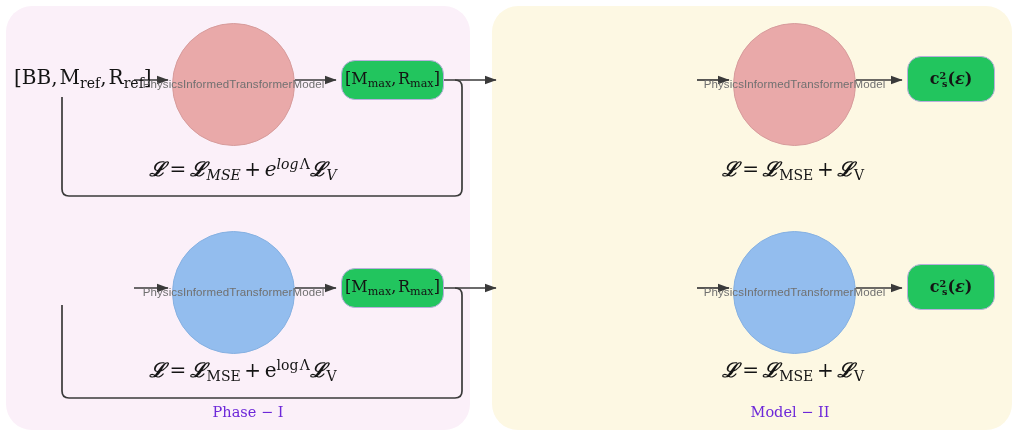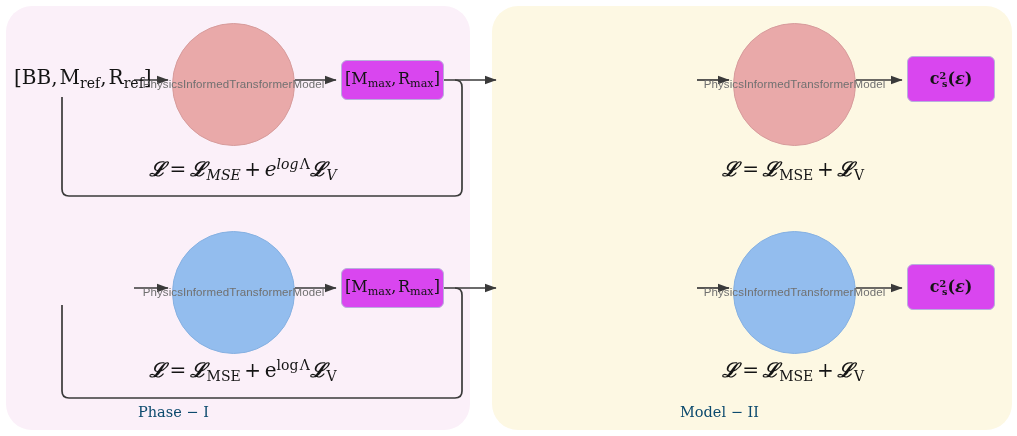--- a/index.html
+++ b/index.html
@@ -28,22 +28,22 @@
   .c-red{background:#e9a9a9;border:1px solid #d79c9c;}
   .c-blue{background:#93bdee;border:1px solid #86b1e2;}
 
   #circle-p1-bb  {left:172px;top:23px; width:121px;height:121px;}
   #circle-p1-fb  {left:172px;top:231px;width:121px;height:121px;}
   #circle-p2-bb  {left:733px;top:23px; width:121px;height:121px;}
   #circle-p2-fb  {left:733px;top:231px;width:121px;height:121px;}
 
   
   .obox{
-    position:absolute;background:#d946ef;border:1.4px solid #b9afdc;
-    border-radius:6px;display:flex;align-items:center;justify-content:center;
+    position:absolute;background:#22c55e;border:1.4px solid #b9afdc;
+    border-radius:14px;display:flex;align-items:center;justify-content:center;
     color:#1a1a1a;
   }
   #out-p1-bb{left:341px;top:60px; width:101px;height:38px;}
   #out-p1-fb{left:341px;top:268px;width:101px;height:38px;}
   #out-p2-bb{left:907px;top:56px; width:86px;height:44px;}
   #out-p2-fb{left:907px;top:264px;width:86px;height:44px;}
 
   
   .math{
     font-family:"DejaVu Serif","Liberation Serif",serif;
@@ -65,21 +65,21 @@
   
   .loss{position:absolute;font-size:20px;text-align:center;}
   #loss-p1-bb{left:118px;top:155px;width:250px;}
   #loss-p1-fb{left:118px;top:356px;width:250px;}
   #loss-p2-bb{left:668px;top:155px;width:250px;}
   #loss-p2-fb{left:668px;top:356px;width:250px;}
 
   
   .phase-label{
     position:absolute;font-family:"DejaVu Serif","Liberation Serif",serif;
-    font-size:14.5px;color:#0c4a6e;
+    font-size:14.5px;color:#6d28d9;text-align:center;
   }
   #phase1-label{left:138px;top:404px;width:220px;}
   #phase2-label{left:680px;top:404px;width:220px;}
 
   
   #out-p1-bb .math,#out-p1-fb .math{font-size:16px;}
   #out-p2-bb .math,#out-p2-fb .math{font-size:16px;font-weight:700;}
   .csq .sup{font-size:.60em;vertical-align:0.55em;font-weight:700;}
   .csq .sub{font-size:.60em;vertical-align:-0.22em;font-weight:700;}
 </style>

